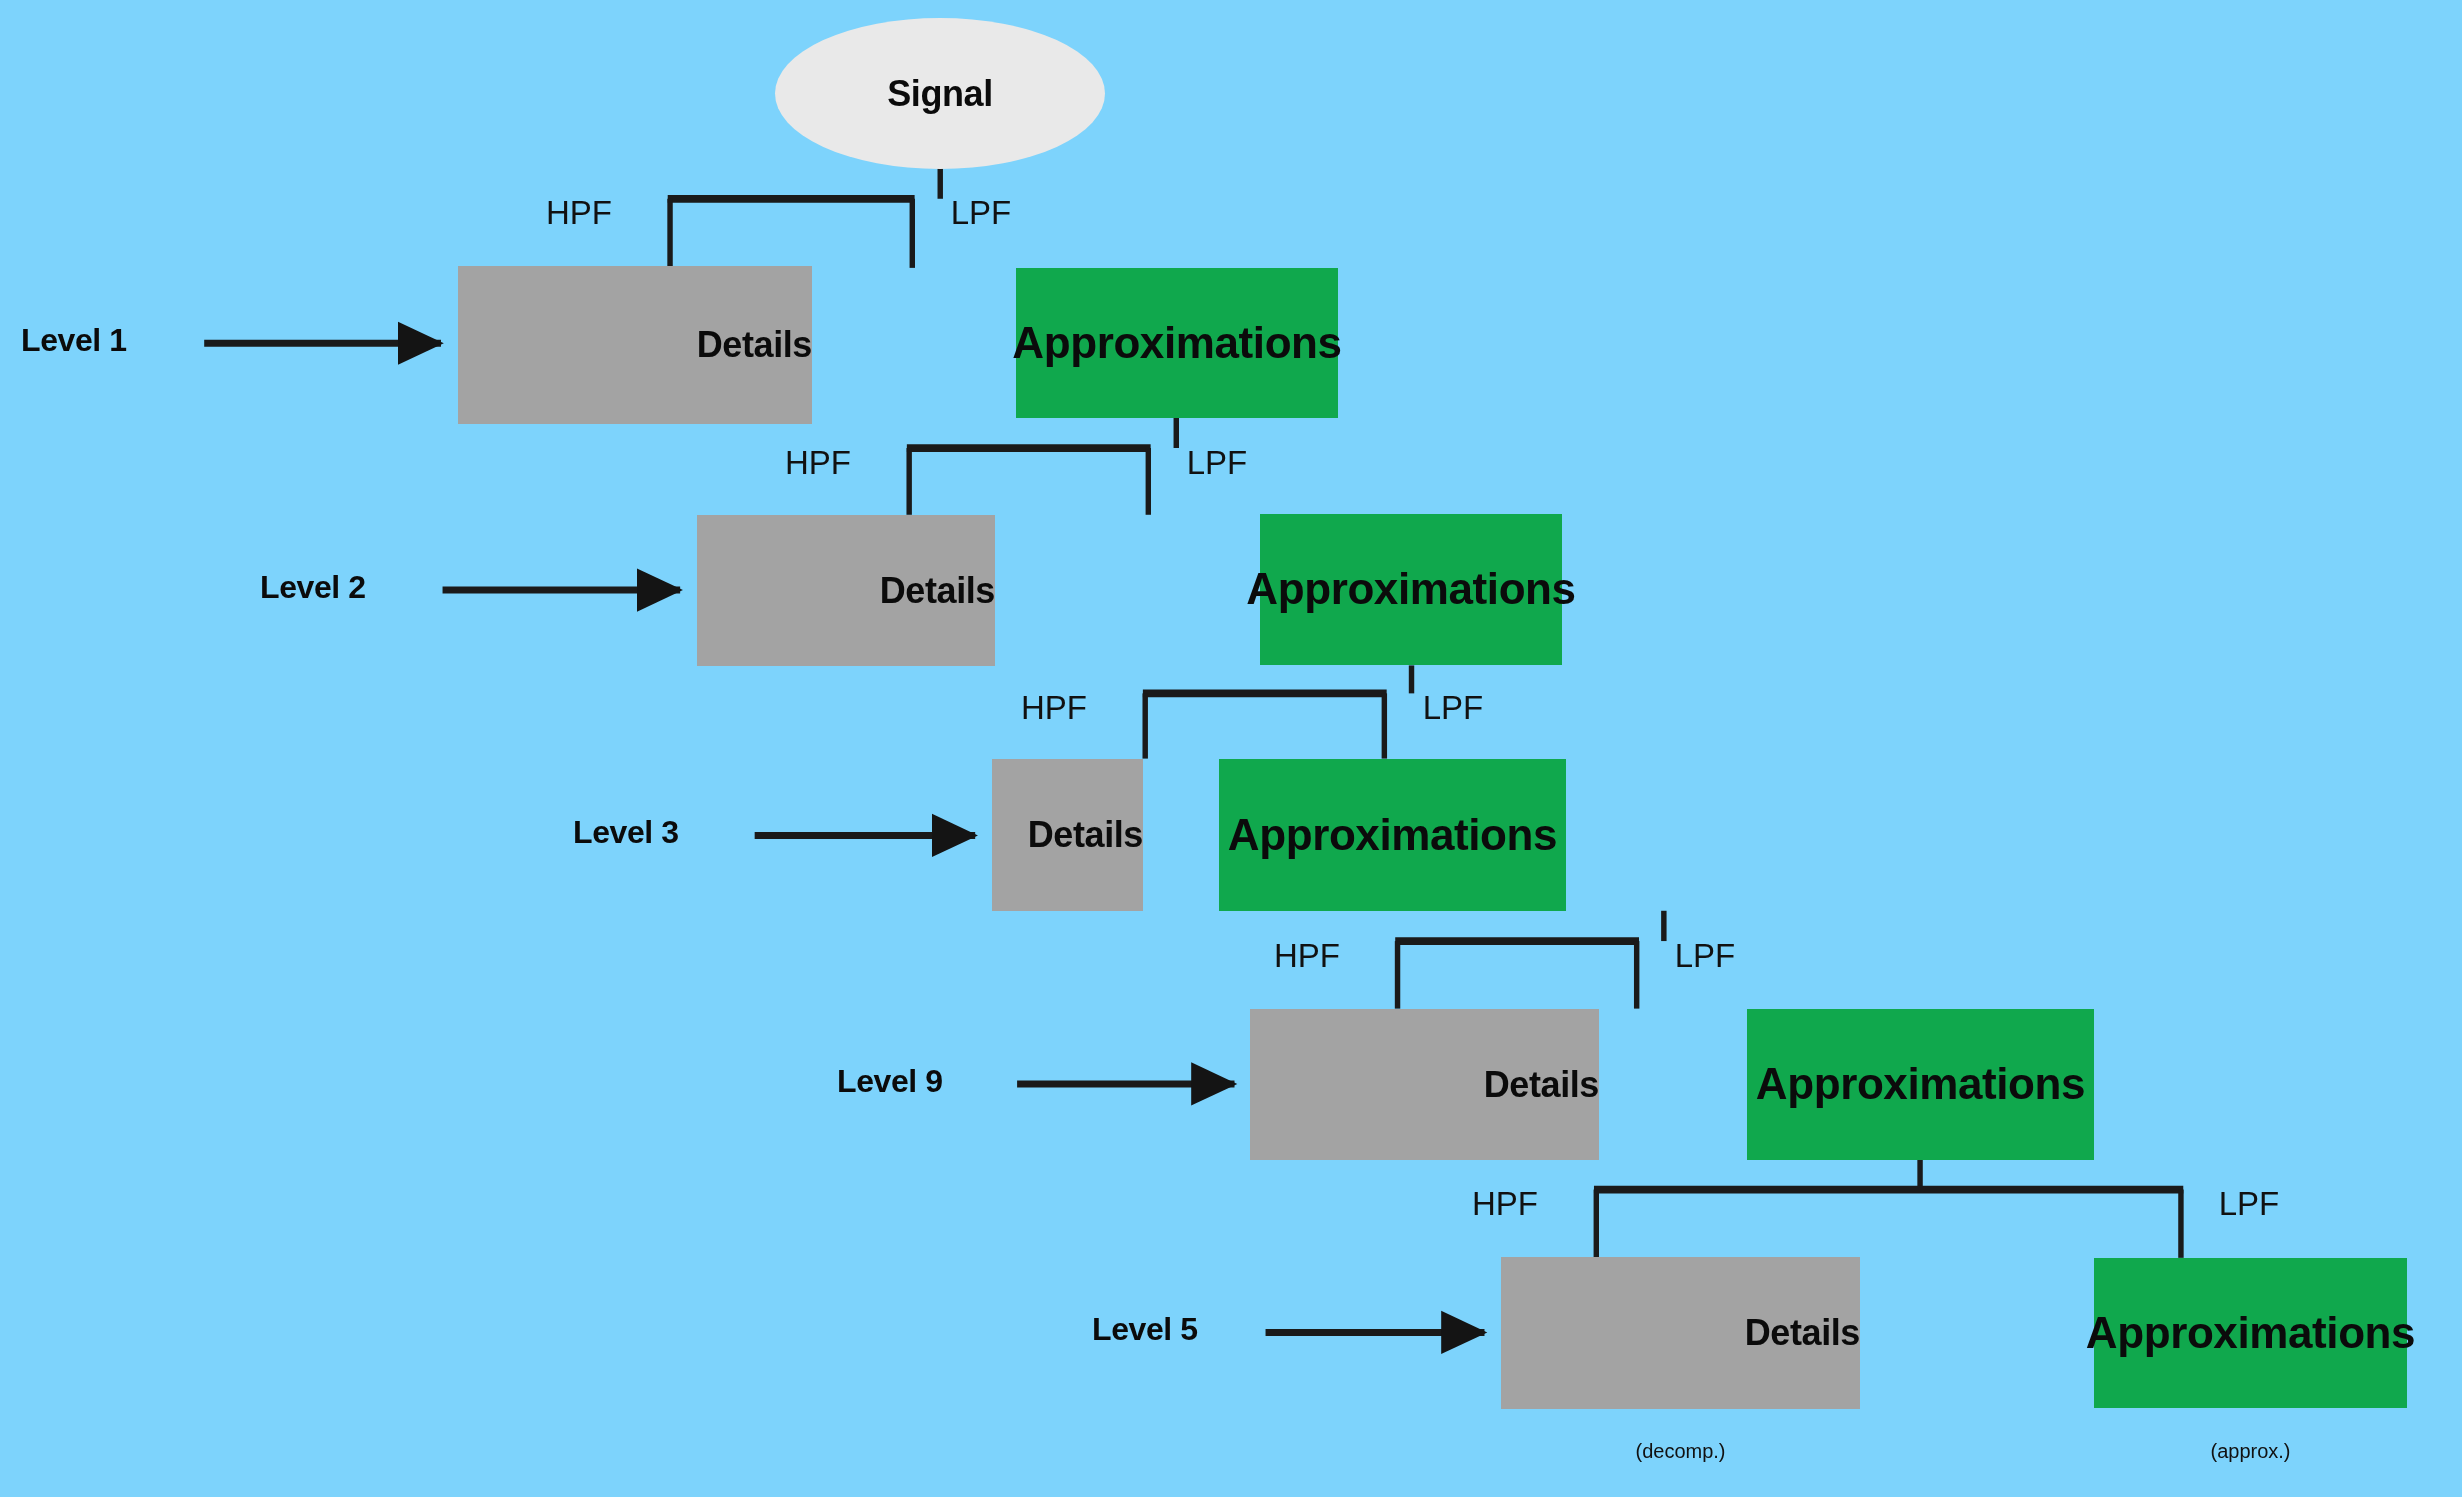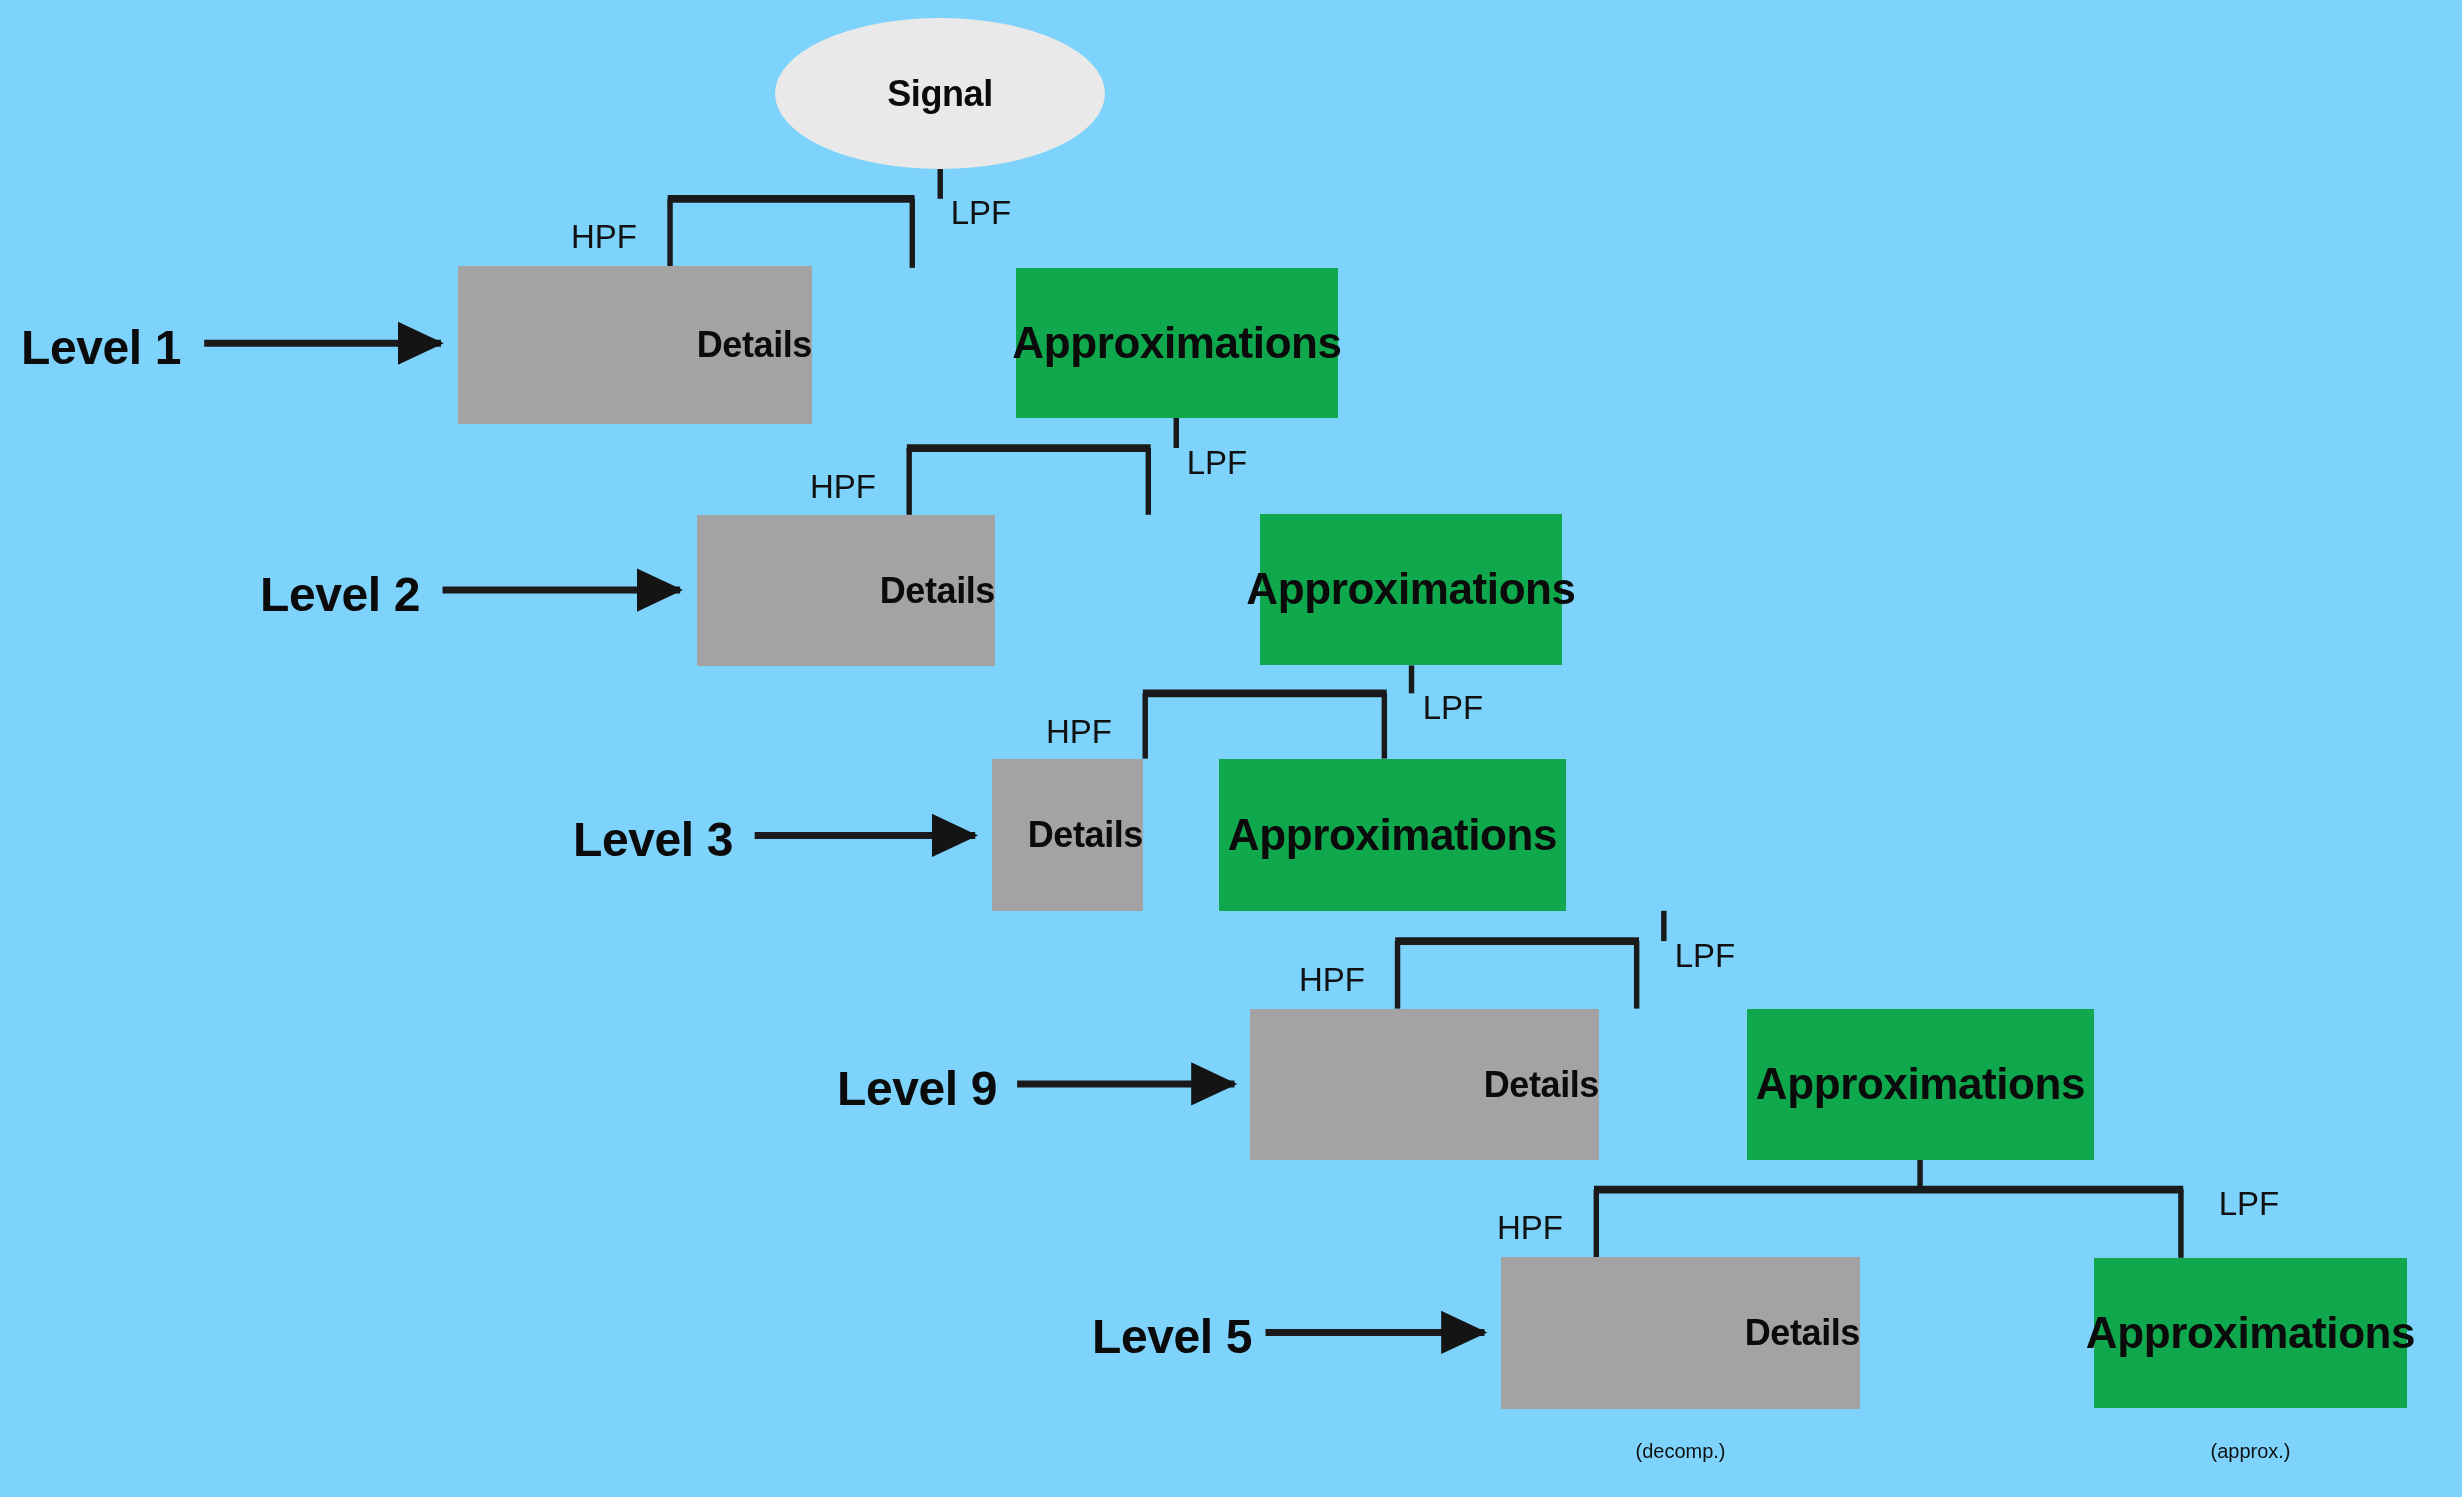--- a/index.html
+++ b/index.html
@@ -56,27 +56,27 @@
 
   
   .filter-label {
     position: absolute;
     font-size: 33px;
     font-weight: normal;
     color: #111111;
     white-space: nowrap;
     line-height: 1;
   }
-  .filter-label.hpf { text-align: center; margin-top: 24px; }
+  .filter-label.hpf { text-align: left; }
   .filter-label.lpf { text-align: center; }
 
   
   .level-label {
     position: absolute;
-    font-size: 48px;
+    font-size: 32px;
     font-weight: bold;
     color: #0b0b0b;
     white-space: nowrap;
     letter-spacing: -0.4px;
     line-height: 1;
   }
 
   
   .bottom-note {
     position: absolute;

